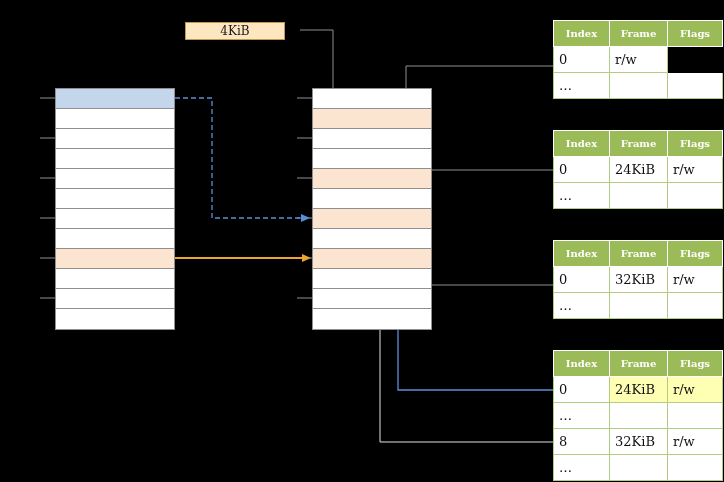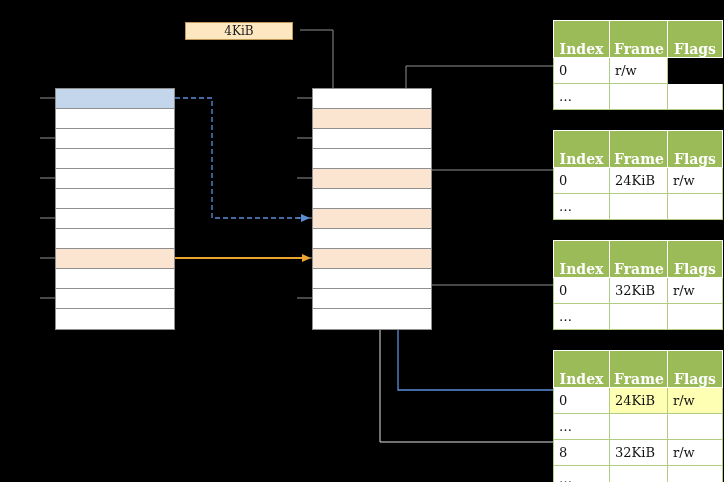--- a/index.html
+++ b/index.html
@@ -18,40 +18,40 @@
     position:absolute; width:120px; background:#fff;
     border:1px solid var(--memory-border);
   }
   .memcol .cell { height:20px; background:#fff; border-bottom:1px solid var(--memory-border); }
   .memcol .cell:last-child { border-bottom:none; }
   .memcol .cell.blue   { background:var(--cell-blue); }
   .memcol .cell.orange { background:var(--cell-orange); }
 
   
   .psize-box {
-    position:absolute; left:185px; top:22px; width:108px; height:18px;
+    position:absolute; left:185px; top:22px; width:100px; height:18px;
     background:var(--box-cream); border:1px solid var(--box-border);
     display:flex; align-items:center; justify-content:center;
     font-size:12px; color:#1a1a1a;
   }
 
   
   .ptable { position:absolute; left:553px; width:171px; }
   .trow { display:grid; grid-template-columns:57px 58px 55px; }
   .tcell {
     height:26px; padding:3px 5px; font-size:13px; line-height:19px;
     background:#fff; color:#111;
     border-right:1px solid var(--body-border);
     border-bottom:1px solid var(--body-border);
     white-space:nowrap; overflow:hidden;
   }
   .trow.body .tcell:first-child { border-left:1px solid var(--body-border); }
   .tcell.hl { background:var(--highlight-yellow); }
   .hcell {
-    height:27px; padding:18px 4px; font-size:14px; font-weight:bold;
+    height:27px; padding:3px 4px; font-size:10px; font-weight:bold;
     line-height:20px; text-align:center;
     background:var(--header-green); color:#fff;
     border-top:1px solid #fff; border-bottom:1px solid #fff; border-right:1px solid #fff;
   }
   .trow.head .hcell:first-child { border-left:1px solid #fff; }
 
   
   g.gray path   { stroke:var(--arrow-gray); fill:none; stroke-width:1; }
   g.gray polygon{ fill:var(--arrow-gray); }
   g.blue path   { stroke:var(--arrow-blue); fill:none; stroke-width:1.3; }

